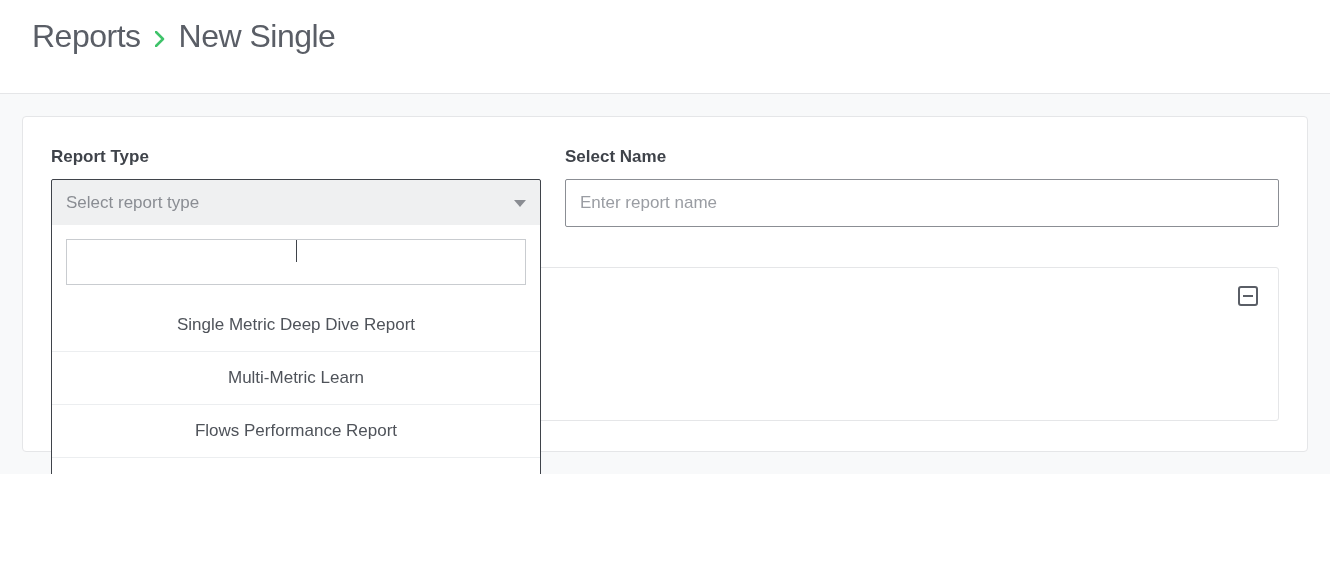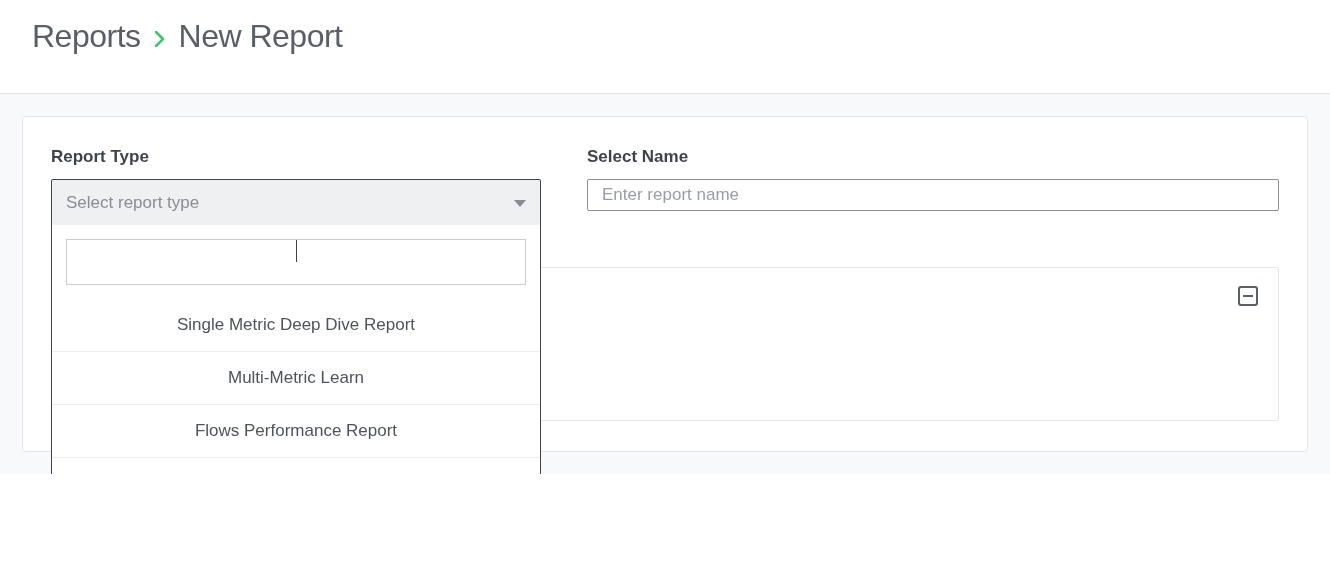--- a/index.html
+++ b/index.html
@@ -42,21 +42,21 @@
     }
     .card {
       background: #fff;
       border: 1px solid #e5e6e8;
       border-radius: 4px;
       padding: 30px 28px;
       position: relative;
     }
     .form-row {
       display: flex;
-      gap: 46px;
+      gap: 24px;
       margin-bottom: 40px;
     }
     .form-col {
       flex: 1;
       display: flex;
       flex-direction: column;
       position: relative;
     }
     .form-col.left { flex: 0 0 490px; }
     .field-label {
@@ -110,21 +110,21 @@
     .dropdown-item {
       padding: 16px 14px;
       font-size: 17px;
       color: #4f535a;
       border-top: 1px solid #eceef0;
       cursor: pointer;
     }
     .dropdown-item:first-child { border-top: none; }
 
     .text-input {
-      height: 32px;
+      height: 48px;
       border: 1px solid #8b8e94;
       padding: 0 14px;
       font-size: 17px;
       color: #3f434a;
       border-radius: 2px;
       outline: none;
     }
     .text-input::placeholder { color: #9a9da3; }
 
     .config-block {
@@ -173,21 +173,21 @@
 </head>
 <body>
 
 <div class="page-header">
   <span class="crumb-root">Reports</span>
   <span class="crumb-sep">
     <svg width="10" height="16" viewBox="0 0 10 16">
         <path d="M1 1 L8 8 L1 15" stroke="#3fc36a" stroke-width="2.5" fill="none" stroke-linecap="round" stroke-linejoin="round"></path>
       </svg>
   </span>
-  <span class="crumb-current">New Report</span>
+  <span class="crumb-current">New Single</span>
 </div>
 
 <div class="canvas">
   <div class="card">
 
     <div class="form-row">
 
       <div class="form-col left">
         <label class="field-label">Report Type</label>
 

